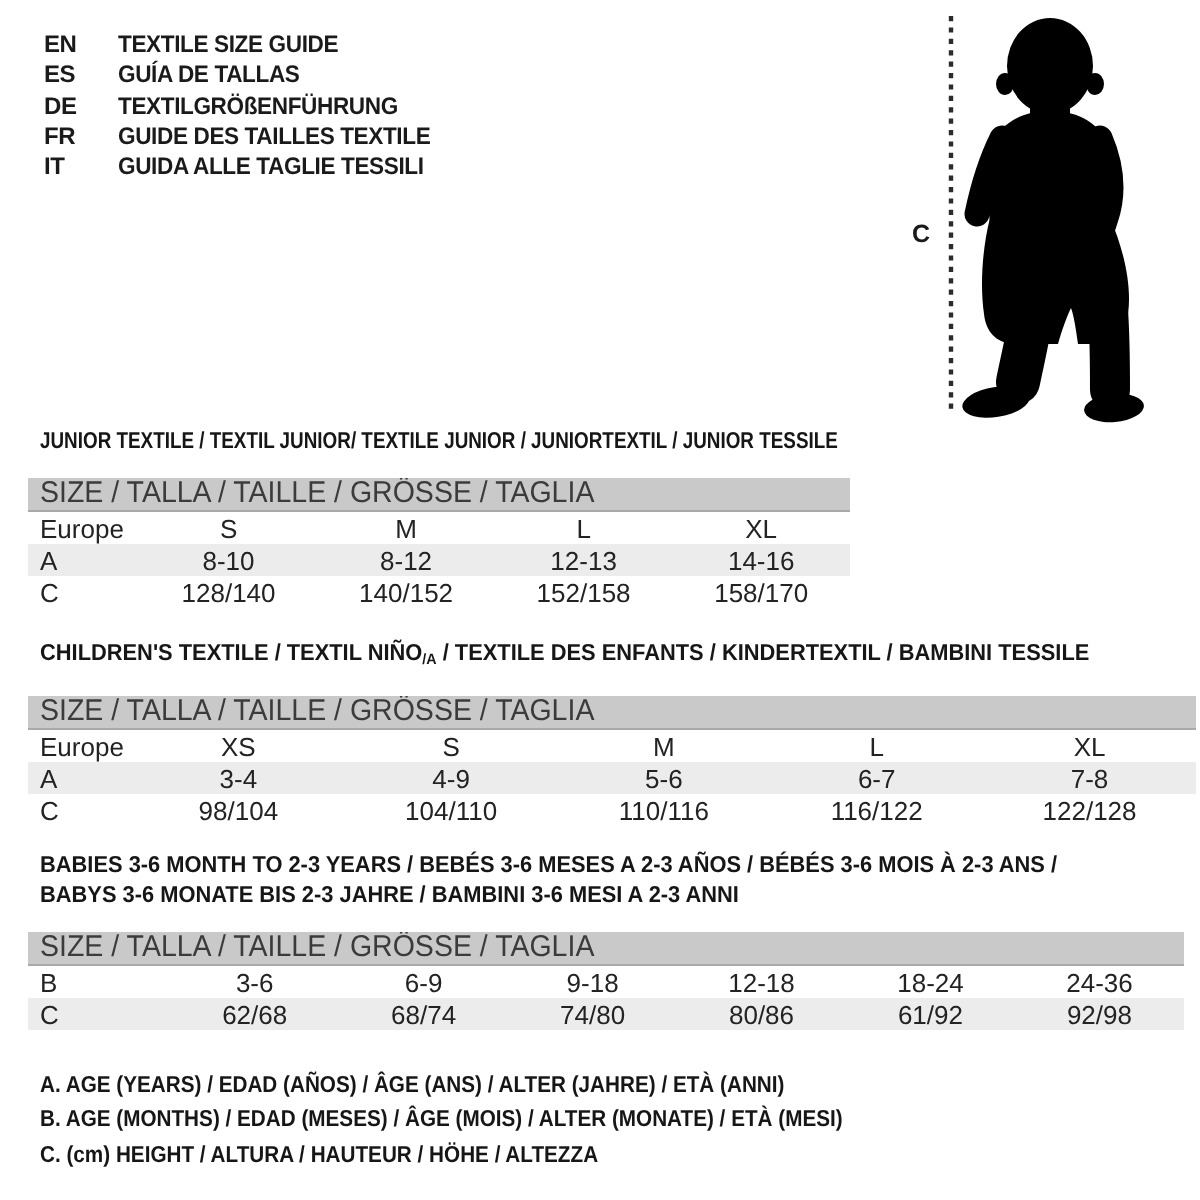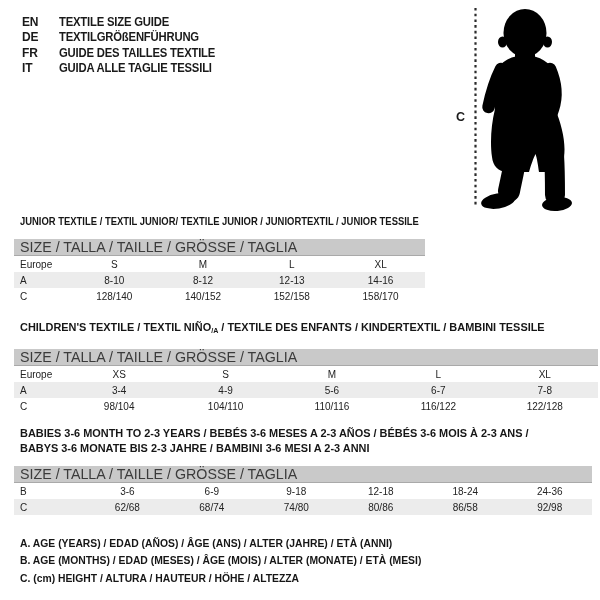--- a/index.html
+++ b/index.html
@@ -25,41 +25,45 @@
   .t3wrap{margin-left:6px;margin-bottom:10px}
   .t3line{font-weight:700;font-size:11.5px;line-height:15px;white-space:nowrap;
           transform:scaleX(.95);transform-origin:left center;color:#161616}
 
   .band{height:17px;line-height:16px;background:#c9c9c9;border-bottom:1px solid #a9a9a9;
         box-sizing:border-box;padding-left:6px;font-size:15px;color:#3b3b3b;overflow:hidden}
   .band-text{display:inline-block;transform:scaleX(.95);transform-origin:left center;white-space:nowrap}
 
   table.size-table{width:100%;border-collapse:collapse;table-layout:fixed}
   .size-table tr{height:16px}
-  .size-table th,.size-table td{padding:0;font-size:10px;font-weight:400;color:#232323;
+  .size-table th,.size-table td{padding:0;font-size:13px;font-weight:400;color:#232323;
         text-align:center;overflow:hidden;white-space:nowrap}
   .size-table th{text-align:left;padding-left:6px}
   tr.shade{background:#ececec}
   .c-lab1{width:13.6%}.c-val1{width:21.6%}
   .c-lab2{width:8.9%}.c-val2{width:18.22%}
   .c-lab3{width:12.3%}.c-val3{width:14.61%}
   .sub{font-size:7.5px;vertical-align:-2px}
 
   
   .footnotes{top:535px;left:20px}
   .fnote{font-weight:700;font-size:11.5px;line-height:17.4px;white-space:nowrap;
          transform:scaleX(.9);transform-origin:left center;color:#161616}
 </style>
 </head>
 <body>
 
 <div class="abs lang">
   <div class="lang-row">
     <span class="lang-code">EN</span>
     <span class="lang-title">TEXTILE SIZE GUIDE</span>
+  </div>
+  <div class="lang-row">
+    <span class="lang-code">ES</span>
+    <span class="lang-title">GUÍA DE TALLAS</span>
   </div>
   <div class="lang-row">
     <span class="lang-code">DE</span>
     <span class="lang-title">TEXTILGRÖßENFÜHRUNG</span>
   </div>
   <div class="lang-row">
     <span class="lang-code">FR</span>
     <span class="lang-title">GUIDE DES TAILLES TEXTILE</span>
   </div>
   <div class="lang-row">
@@ -196,21 +200,21 @@
       <td>12-18</td>
       <td>18-24</td>
       <td>24-36</td>
     </tr>
     <tr class="shade">
       <th>C</th>
       <td>62/68</td>
       <td>68/74</td>
       <td>74/80</td>
       <td>80/86</td>
-      <td>86/58</td>
+      <td>61/92</td>
       <td>92/98</td>
     </tr>
   </tbody>
     </table>
 </div>
 
 <div class="abs footnotes">
   <div class="fnote">A. AGE (YEARS) / EDAD (AÑOS) / ÂGE (ANS) / ALTER (JAHRE) / ETÀ (ANNI)</div>
   <div class="fnote">B. AGE (MONTHS) / EDAD (MESES) / ÂGE (MOIS) / ALTER (MONATE) / ETÀ (MESI)</div>
   <div class="fnote">C. (cm) HEIGHT / ALTURA / HAUTEUR / HÖHE / ALTEZZA</div>

